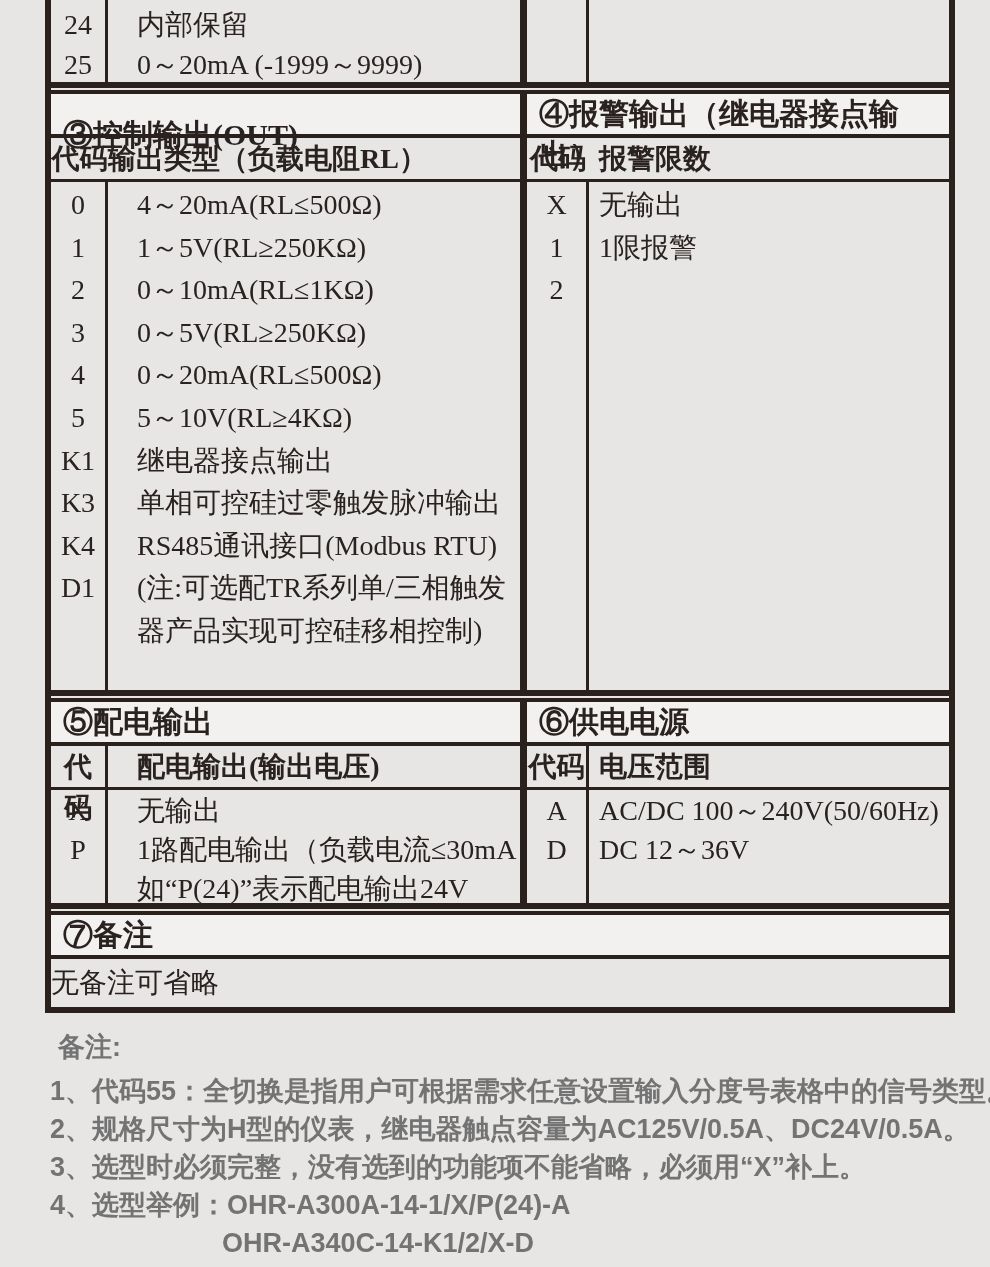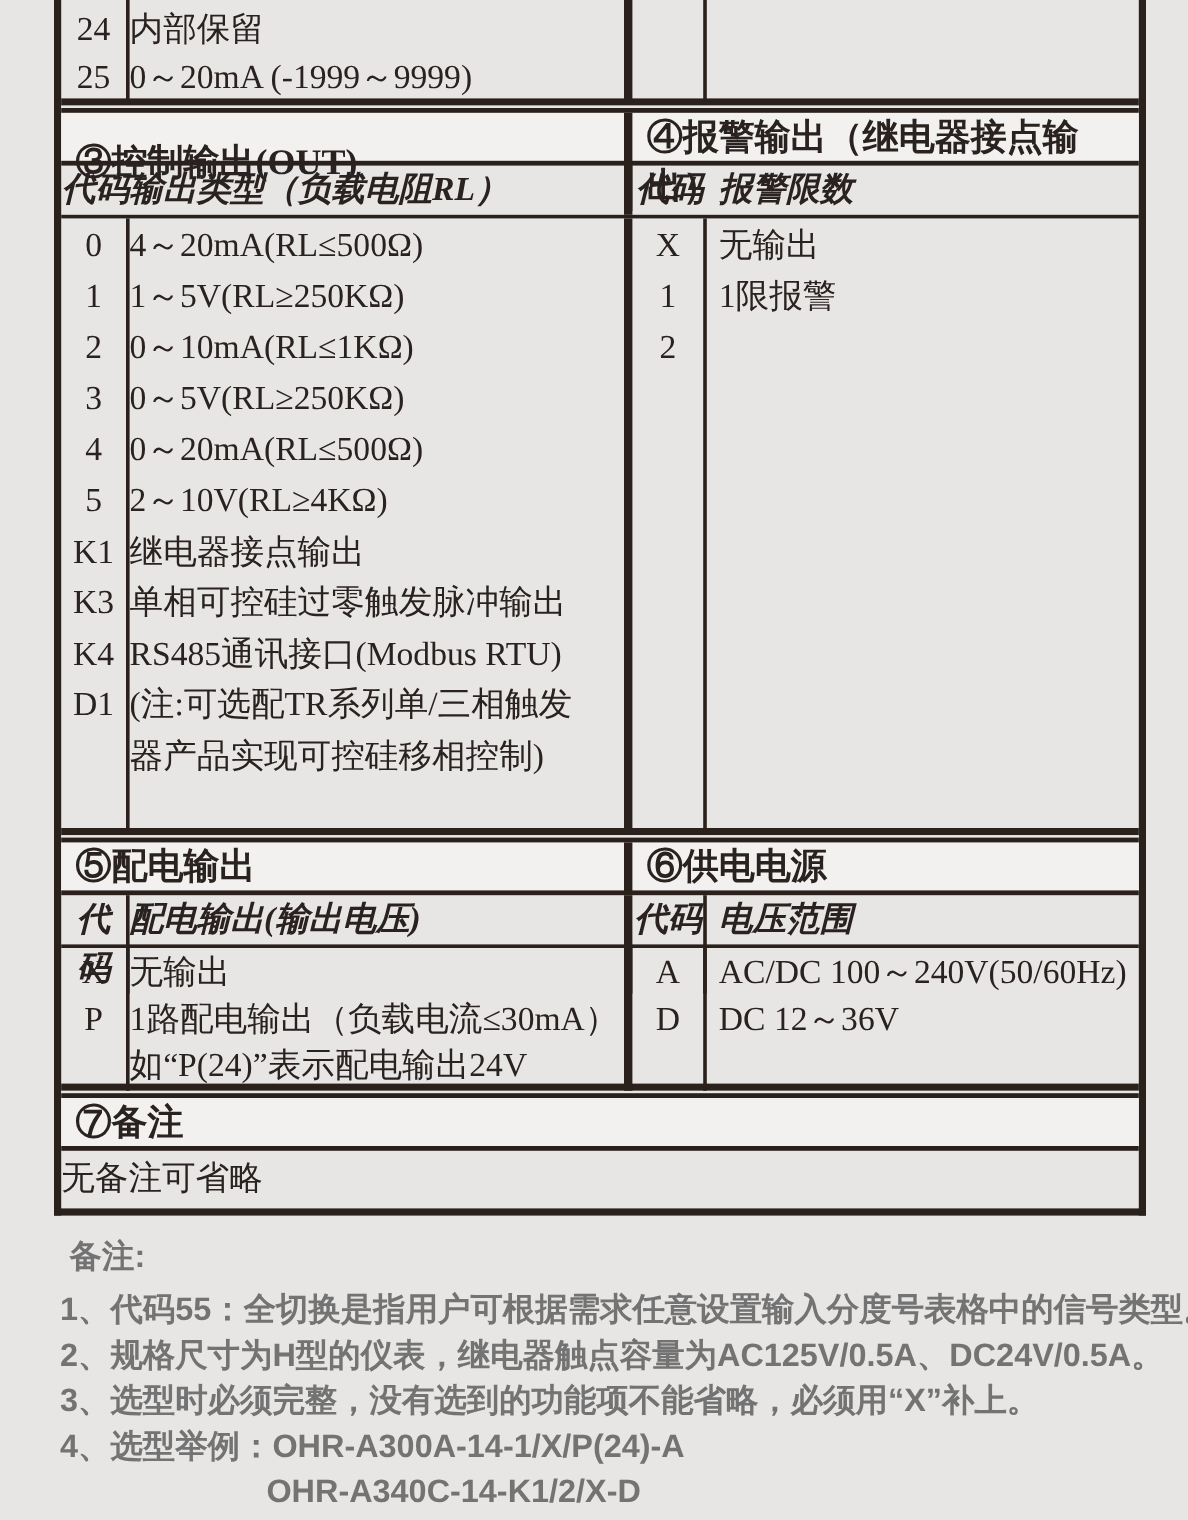--- a/index.html
+++ b/index.html
@@ -29,42 +29,42 @@
     border-right:6px solid var(--bd);
     border-bottom:6px solid var(--bd);
     font-size:28px;
   }
   .gap{height:2px;background:var(--pagebg);}
   
   .grid4{display:grid;grid-template-columns:57px 419px 62px 360px;}
   .bcol-thin{border-right:3px solid var(--bd);}
   .bcol-thick{border-right:7px solid var(--bd);}
   .code-col{text-align:center;}
-  .desc-col{padding-left:0;}
+  .desc-col{padding-left:29px;}
   .desc-col-r{padding-left:10px;}
   
   .sec-top{height:88px;border-bottom:6px solid var(--bd);}
   .sec-top .ln{line-height:40px;}
   .sec-top .col{padding-top:5px;height:100%;}
   
   .band{
     display:grid;grid-template-columns:476px 422px;
     background:var(--bandbg);
     border-top:4px solid var(--bd);
     border-bottom:4px solid var(--bd);
     height:48px;
     font-weight:700;
     font-size:30px;
   }
   .band .cell{display:flex;align-items:center;padding-left:12px;}
   .band .cell-l{border-right:7px solid var(--bd);}
   .band.full{grid-template-columns:1fr;}
   
   .colhdr{height:44px;border-bottom:3px solid var(--bd);font-weight:700;}
-  .colhdr .ln{line-height:41px;font-style:italic;}
+  .colhdr .ln{line-height:41px;}
   
   .body3{height:514px;border-bottom:6px solid var(--bd);}
   .body3 .col{height:100%;padding-top:2px;}
   .body3 .ln{line-height:42.6px;white-space:nowrap;}
   .body56{height:119px;border-bottom:6px solid var(--bd);}
   .body56 .col{height:100%;padding-top:1px;}
   .body56 .ln{line-height:39.2px;white-space:nowrap;}
   .row7{height:48px;}
   .row7 .ln{line-height:48px;}
   
@@ -135,21 +135,21 @@
         <div class="ln">D1</div>
         <div class="ln"></div>
         <div class="ln"></div>
       </div>
       <div class="col desc-col bcol-thick">
         <div class="ln">4～20mA(RL≤500Ω)</div>
         <div class="ln">1～5V(RL≥250KΩ)</div>
         <div class="ln">0～10mA(RL≤1KΩ)</div>
         <div class="ln">0～5V(RL≥250KΩ)</div>
         <div class="ln">0～20mA(RL≤500Ω)</div>
-        <div class="ln">2～10V(RL≥4KΩ)</div>
+        <div class="ln">5～10V(RL≥4KΩ)</div>
         <div class="ln">继电器接点输出</div>
         <div class="ln">单相可控硅过零触发脉冲输出</div>
         <div class="ln">RS485通讯接口(Modbus RTU)</div>
         <div class="ln">(注:可选配TR系列单/三相触发</div>
         <div class="ln">器产品实现可控硅移相控制)</div>
       </div>
       <div class="col code-col bcol-thin">
         <div class="ln">X</div>
         <div class="ln">1</div>
         <div class="ln">2</div>

